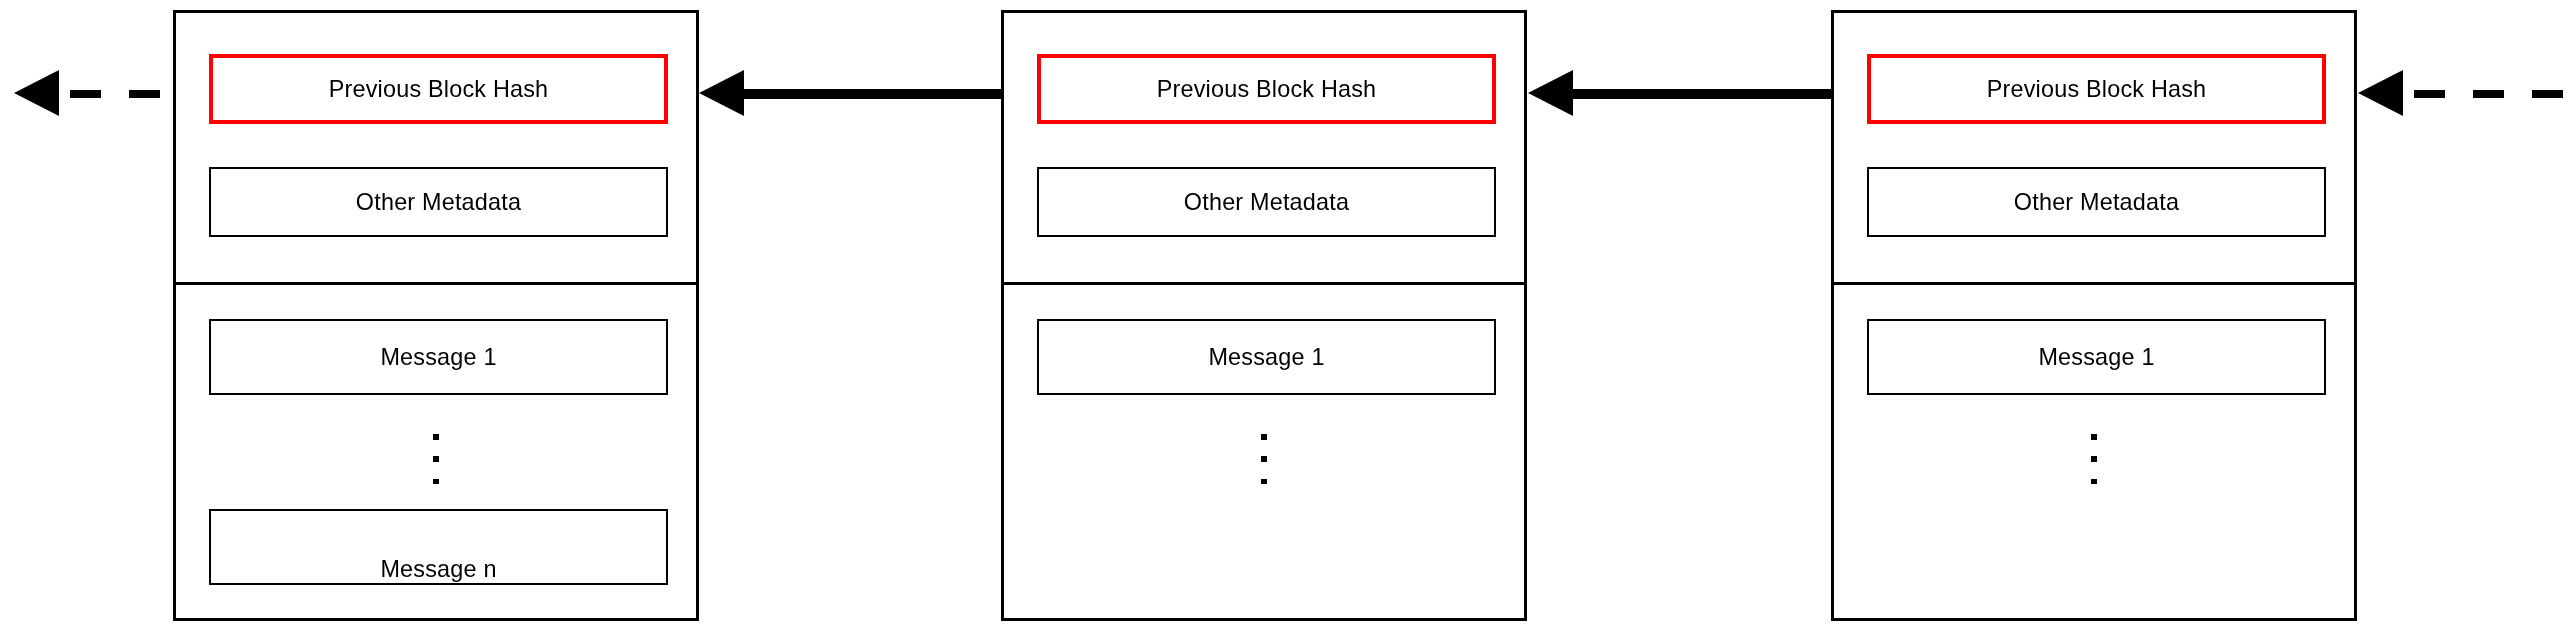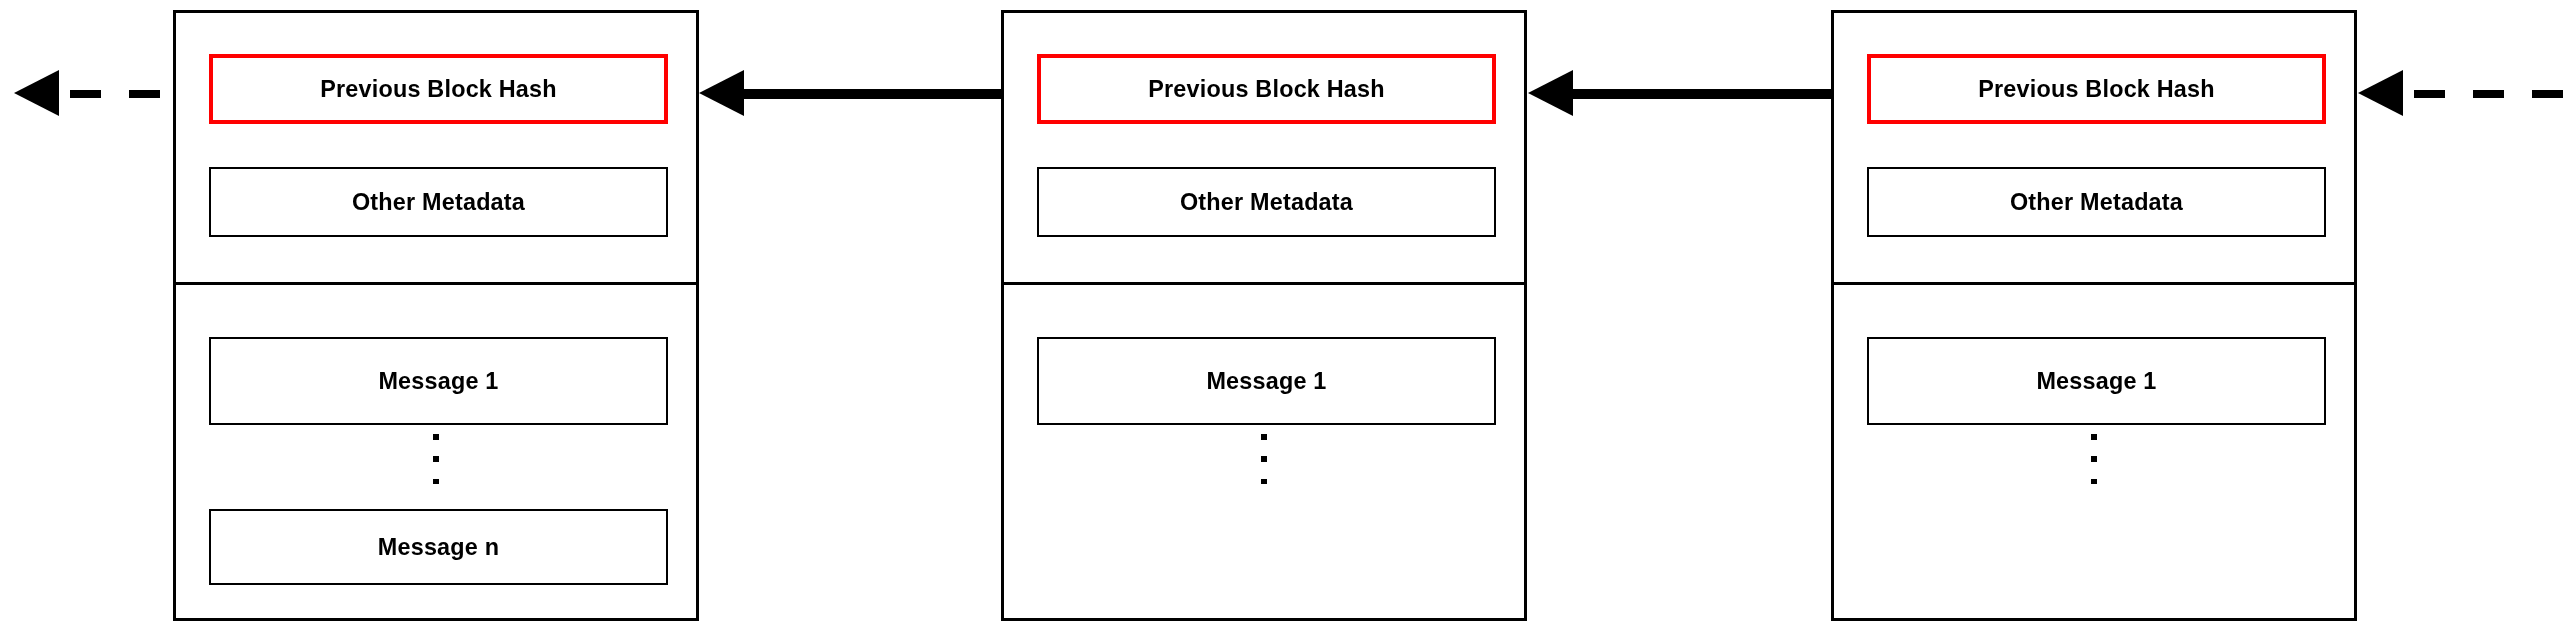--- a/index.html
+++ b/index.html
@@ -43,49 +43,50 @@
   
   .field {
     position: absolute;
     left: 33px;
     width: 459px;
     box-sizing: border-box;
     background: #ffffff;
     display: flex;
     align-items: center;
     justify-content: center;
-    font-weight: bold;
+    font-weight: normal;
     font-size: 23.4px;
     color: #000000;
     letter-spacing: 0.2px;
     white-space: nowrap;
   }
 
   .field-hash {
     top: 41px;
     height: 70px;
     border: 4.7px solid #ff0000;
   }
 
   .field-metadata {
     top: 154px;
     height: 70px;
     border: 2.3px solid #000000;
   }
 
   .field-message-first {
-    top: 324px;
-    height: 88px;
+    top: 306px;
+    height: 76px;
     border: 2.3px solid #000000;
   }
 
   .field-message-last {
     top: 496px;
     height: 76px;
     border: 2.3px solid #000000;
+    align-items: flex-end;
   }
 
   
   .vdots {
     position: absolute;
     left: 0;
     right: 0;
     top: 421px;
     height: 50px;
     display: flex;

